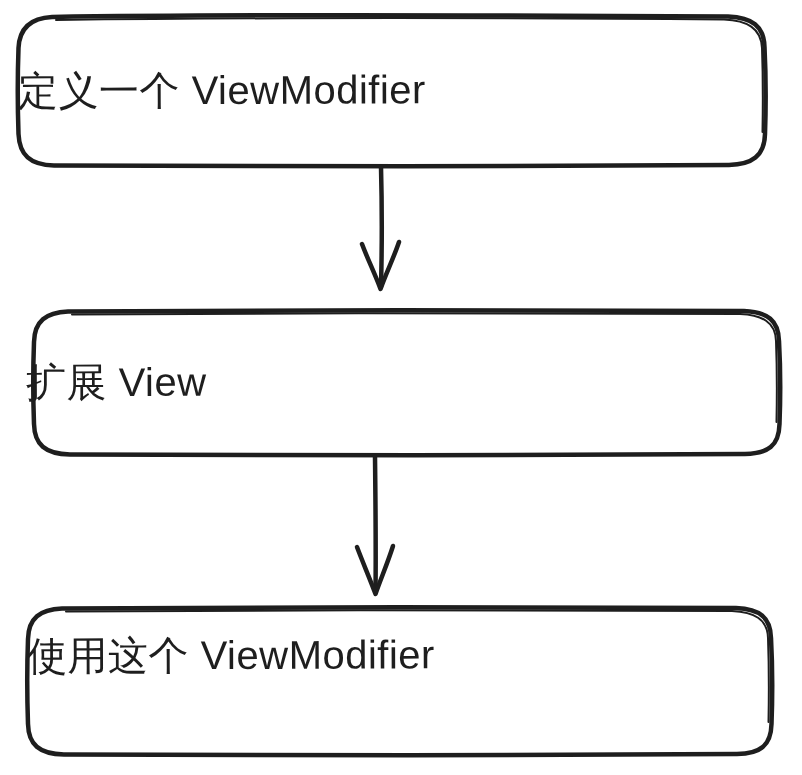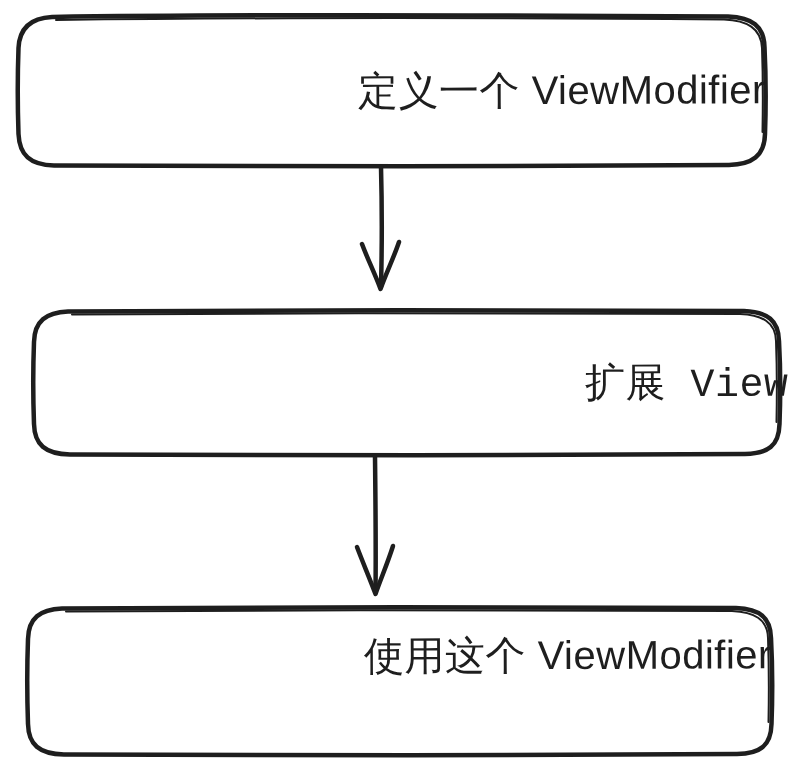--- a/index.html
+++ b/index.html
@@ -19,34 +19,34 @@
     position: absolute;
     left: 0;
     top: 0;
     width: 802px;
     height: 775px;
   }
   .node {
     position: absolute;
     display: flex;
     align-items: center;
-    justify-content: flex-end;
+    justify-content: flex-start;
     text-align: center;
   }
   .node-label {
     color: #1e1e1e;
     font-size: 40px;
     font-weight: 400;
     letter-spacing: 0.5px;
     white-space: nowrap;
     
     transform: rotate(-0.2deg);
   }
   .node-define { left: 18px; top: 16px;  width: 748px; height: 149px; }
-  .node-extend { left: 42px; top: 310px; width: 747px; height: 145px; font-family: Liberation Mono, monospace; }
+  .node-extend { left: 26px; top: 310px; width: 747px; height: 145px; }
   .node-use    { left: 27px; top: 581px; width: 745px; height: 148px; }
 </style>
 </head>
 <body>
 
 <div class="canvas">
 
   <svg class="shapes" viewBox="0 0 802 775" xmlns="http://www.w3.org/2000/svg" fill="none" stroke="#1e1e1e" stroke-linecap="round" stroke-linejoin="round">
 
     <g>

